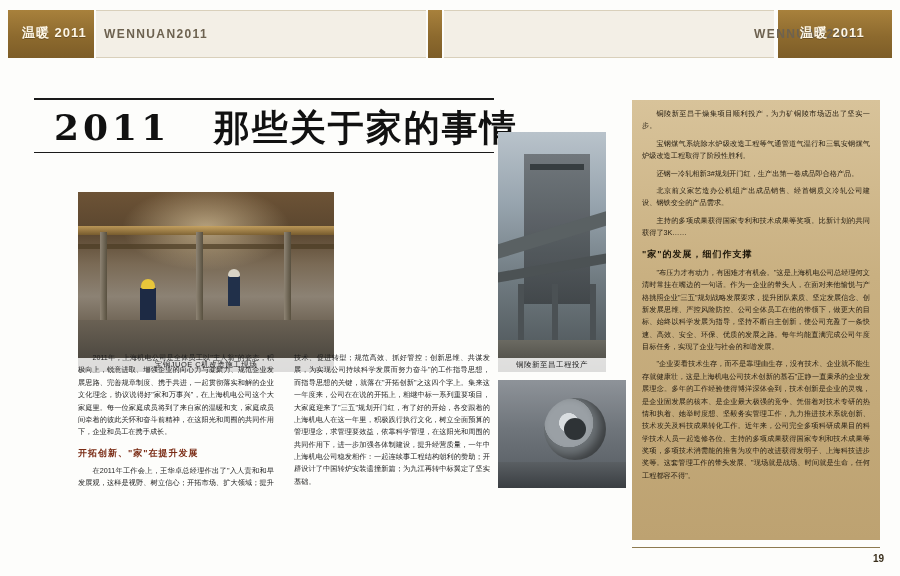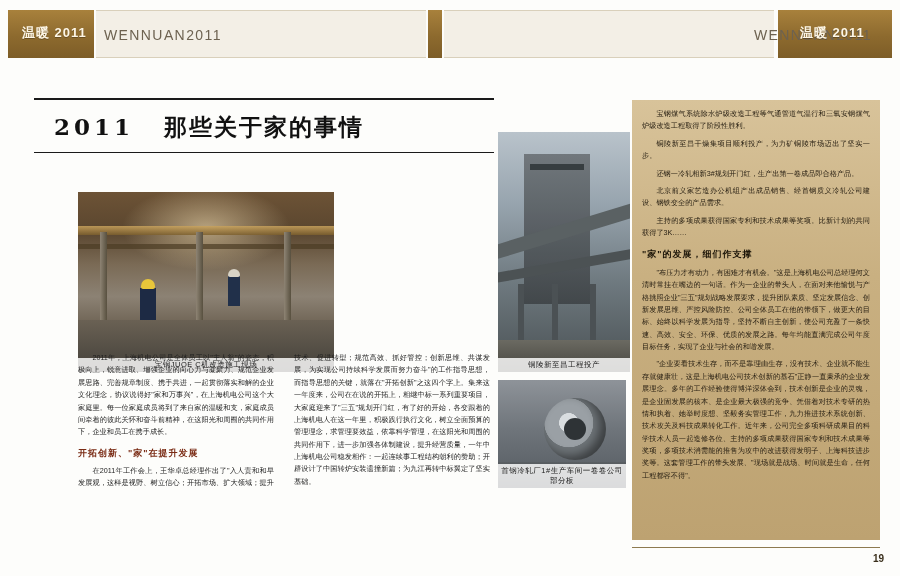--- a/index.html
+++ b/index.html
@@ -30,38 +30,38 @@
 
   .hdr-title-gold {
     position:absolute; top:14px; color:#fdf6e6;
     font-size:13px; letter-spacing:1px; font-weight:bold;
     text-shadow:0 1px 0 rgba(0,0,0,.25);
   }
   .hdr-title-gold.left { left:22px; }
   .hdr-title-gold.right { left:800px; }
   .hdr-sub {
     position:absolute; top:17px; color:#6d6250;
-    font-size:14px; letter-spacing:1.4px; font-weight:normal;
+    font-size:12px; letter-spacing:1.4px; font-weight:bold;
   }
   .hdr-sub.left { left:104px; }
   .hdr-sub.right { left:754px; }
 
   
   .title-rule {
     position:absolute; left:34px; top:98px; width:460px; height:2px;
     background:#1a1a1a;
   }
   .title-rule2 {
     position:absolute; left:34px; top:152px; width:460px; height:1px;
     background:#1a1a1a;
   }
   .page-title {
     position:absolute; left:54px; top:104px; width:440px; height:46px;
     font-family:"DejaVu Serif", serif;
-    font-size:23px; font-weight:bold; color:#111;
+    font-size:36px; font-weight:bold; color:#111;
     letter-spacing:2px; line-height:46px; white-space:nowrap;
   }
   .page-title .yr { letter-spacing:4px; }
 
   
   .photo {
     position:absolute; background:#22c55e; overflow:hidden;margin-top:32px;
   }
   .photo .cap {
     position:absolute; left:0; bottom:0; width:100%;
@@ -83,21 +83,21 @@
   #photo-left .floor { position:absolute; left:0; bottom:0; width:100%; height:52px; background:linear-gradient(180deg,#6a6154,#43403a);}
   #photo-left .greenbar { position:absolute; left:12px; bottom:36px; width:236px; height:10px; background:#3e5b3a; opacity:.9;}
   #photo-left .greenbar2 { position:absolute; left:30px; bottom:22px; width:200px; height:7px; background:#2f4a2e; opacity:.85;}
   #photo-left .worker { position:absolute; left:62px; top:96px; width:16px; height:40px; background:#1d2a44; }
   #photo-left .worker:after { content:""; position:absolute; left:1px; top:-9px; width:14px; height:10px; background:#e8c63a; border-radius:7px 7px 2px 2px;}
   #photo-left .worker2 { position:absolute; left:150px; top:84px; width:12px; height:30px; background:#21304a;}
   #photo-left .worker2:after { content:""; position:absolute; left:0; top:-7px; width:12px; height:8px; background:#d8d3c6; border-radius:6px 6px 2px 2px;}
   #photo-left .pillar { position:absolute; top:40px; width:7px; height:100px; background:linear-gradient(90deg,#8e8474,#58503f);}
   #photo-left .p1{left:22px;} #photo-left .p2{left:118px;} #photo-left .p3{left:206px;}
 
-  #photo-right-top { left:498px; top:100px; width:132px; height:240px; }
+  #photo-right-top { left:498px; top:100px; width:108px; height:240px; }
   #photo-right-top .scene {
     position:absolute; inset:0;
     background:linear-gradient(180deg,#b9c3cb 0%,#97a4ae 30%,#6f7a80 62%,#4a5154 100%);
   }
   #photo-right-top .tower { position:absolute; left:26px; top:22px; width:66px; height:150px; background:linear-gradient(180deg,#6c7277,#3f4447); opacity:.92;}
   #photo-right-top .tower b { position:absolute; left:6px; top:10px; width:54px; height:6px; background:#2e3336; display:block;}
   #photo-right-top .belt { position:absolute; left:-8px; top:92px; width:150px; height:14px; background:#5a6163; transform:rotate(-17deg);}
   #photo-right-top .belt2 { position:absolute; left:-4px; top:128px; width:150px; height:10px; background:#4c5254; transform:rotate(-10deg);}
   #photo-right-top .leg { position:absolute; bottom:28px; width:6px; height:60px; background:#4b5154;}
   #photo-right-top .l1{left:20px;} #photo-right-top .l2{left:54px;} #photo-right-top .l3{left:92px;}
@@ -212,32 +212,31 @@
       <div class="ground"></div>
     </div>
     <div class="cap">铜陵新至昌工程投产</div>
   </div>
 
   <div class="photo" id="photo-right-bottom">
     <div class="scene">
       <div class="coil"></div>
       <div class="floor"></div>
     </div>
-    <div class="cap">首钢冷轧厂1#生产车间一卷卷公司部分板</div>
   </div>
 
   <div class="body-cols">
     <p>2011年，上海机电公司是全体员工以"主人翁"的姿态，积极向上，锐意进取、增强企业的向心力与凝聚力、规范企业发展思路、完善规章制度、携手共进，一起贯彻落实和解的企业文化理念，协议说得好"家和万事兴"，在上海机电公司这个大家庭里。每一位家庭成员将到了来自家的温暖和支，家庭成员间牵着的彼此关怀和奋斗前精神，在这阳光和周囿的共同作用下，企业和员工在携手成长。</p>
     <h4>开拓创新、"家"在提升发展</h4>
     <p>在2011年工作会上，王华卓总经理作出了"入人责和和早发展观，这样是视野、树立信心；开拓市场、扩大领域；提升技术、促进转型；规范高效、抓好管控；创新思维、共谋发展，为实现公司持续科学发展而努力奋斗"的工作指导思想，而指导思想的关键，就落在"开拓创新"之这四个字上。集来这一年度来，公司在在说的开拓上，相继中标一系列重要项目，大家庭迎来了"三五"规划开门红，有了好的开始，各变跟着的上海机电人在这一年里，积极践行执行文化，树立全面预算的管理理念，求管理要效益，依靠科学管理，在这阳光和周围的共同作用下，进一步加强各体制建设，提升经营质量，一年中上海机电公司稳发相作：一起连续事工程结构朝利的赞助；开辟设计了中国转炉安装遗撞新篇；为九江再转中标翼定了坚实基础。</p>
   </div>
 
   <div class="right-col-text">
+    <p>铜陵新至昌干燥集项目顺利投产，为力矿铜陵市场迈出了坚实一步。</p>
     <p>宝钢煤气系统除水炉级改造工程等气通管道气温行和三氧安钢煤气炉级改造工程取得了阶段性胜利。</p>
-    <p>铜陵新至昌干燥集项目顺利投产，为力矿铜陵市场迈出了坚实一步。</p>
     <p>还钢一冷轧相新3#规划开门红，生产出第一卷成品即合格产品。</p>
     <p>北京前义家艺造办公机组产出成品销售、经首钢质义冷轧公司建设、钢铁变全的产品需求。</p>
     <p>主持的多项成果获得国家专利和技术成果等奖项。比新计划的共同获得了3K……</p>
     <h4>"家"的发展，细们作支撑</h4>
     <p>"布压力才有动力，有困难才有机会。"这是上海机电公司总经理何文清时常挂在嘴边的一句话。作为一企业的带头人，在面对来他愉悦与产格挑照企业"三五"规划战略发展要求，提升团队素质、坚定发展信念、创新发展思维、严控风险防控、公司全体员工在他的带领下，做更大的目标、始终以科学发展为指导，坚持不断自主创新，使公司充盈了一条快速、高效、安全、环保、优质的发展之路。每年均能直满完成公司年度目标任务，实现了企业与社会的和谐发展。</p>
     <p>"企业要看技术生存，而不是靠理由生存，没有技术、企业就不能生存就健康壮，这是上海机电公司技术创新的基石"正静一直秉承的企业发展理念。多年的工作经验使得博洋深体会到，技术创新是企业的灵魂，是企业固发展的核本、是企业最大极强的竞争、凭借着对技术专研的热情和执着、她举时度想、坚毅务实管理工作，九力推进技术系统创新、技术攻关及科技成果转化工作。近年来，公司完全多项科研成果目的科学技术人员一起造修各位、主持的多项成果获得国家专利和技术成果等奖项，多项技术消需能的推售为攻中的改进获得发明子、上海科技进步奖等。这套管理工作的带头发展、"现场就是战场、时间就是生命，任何工程都容不得"。</p>
   </div>
 
   <div class="bottom-rule"></div>
   <div class="pageno">19</div>

